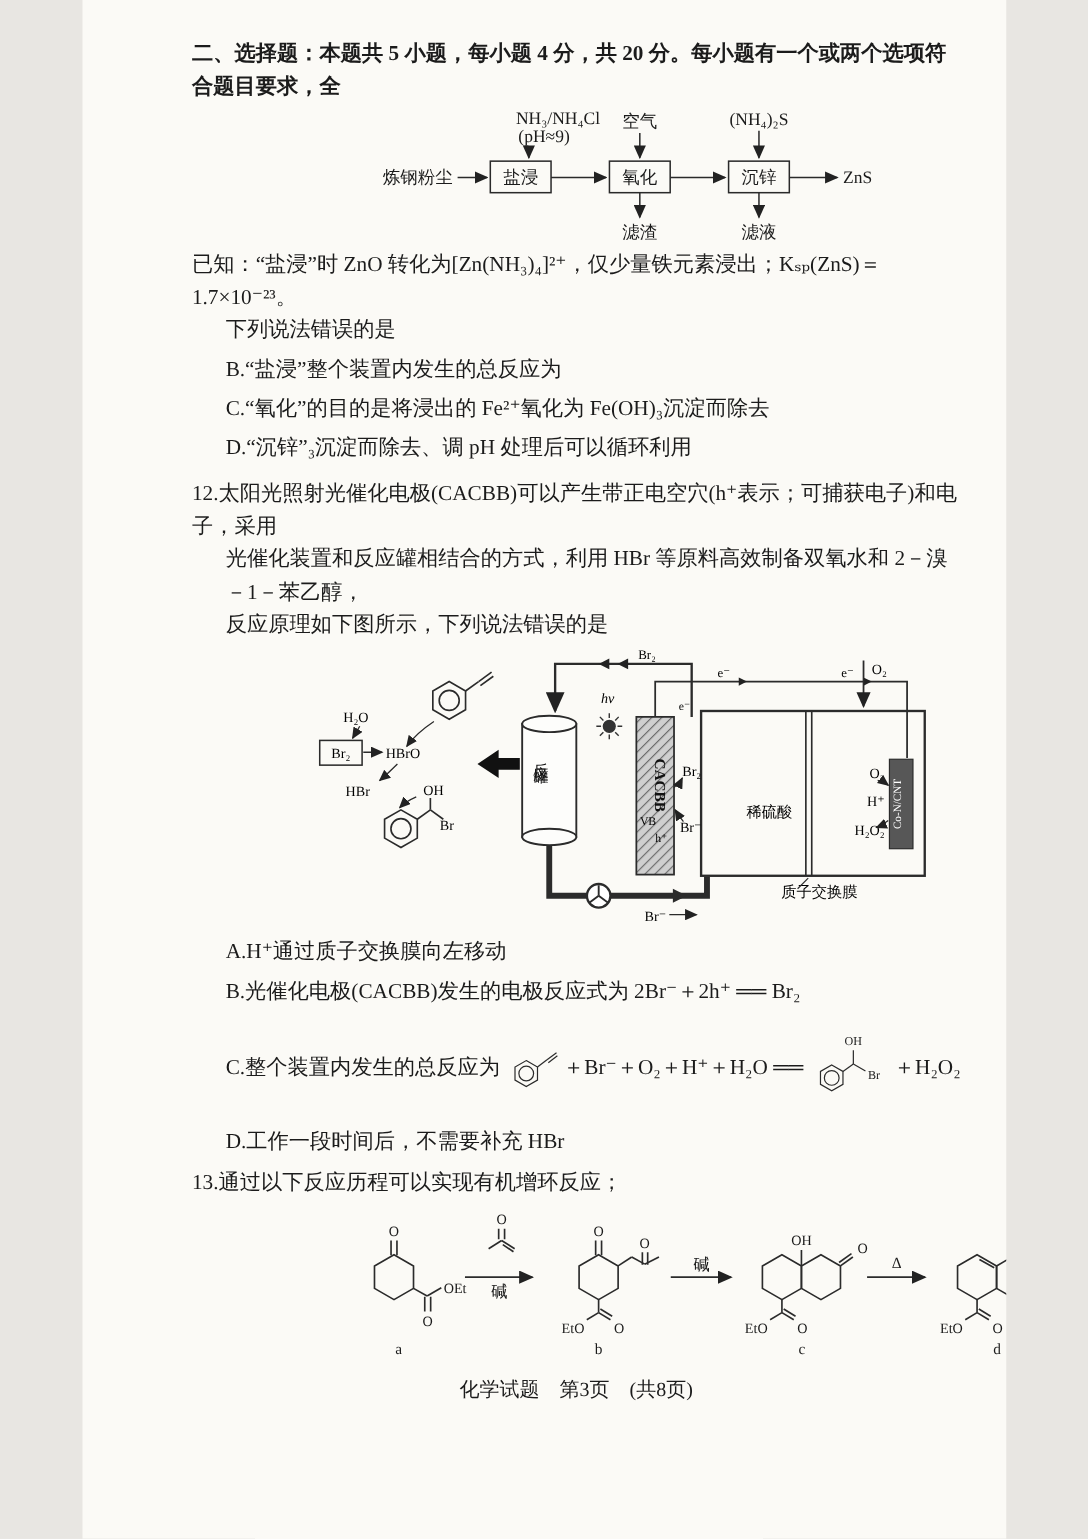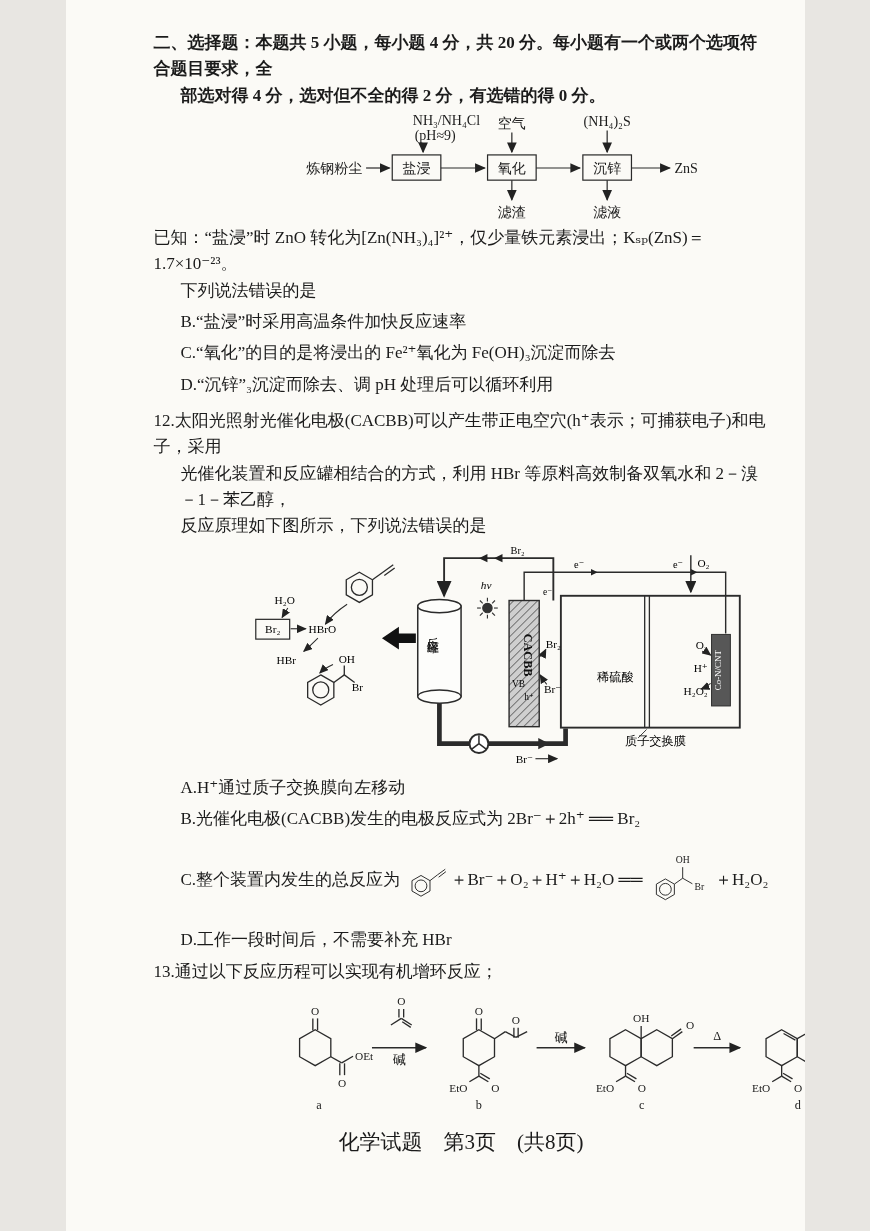--- a/index.html
+++ b/index.html
@@ -11,30 +11,29 @@
   .content{padding:30px 36px 0 88px;}
   .line{font-size:17px;line-height:1.55;}
   .bold{font-weight:700;}
   .indent1{margin-left:27px;}
   .opt{margin-top:5px;}
   .mt6{margin-top:6px;} .mt10{margin-top:10px;}
   svg{display:block;}
   svg text{font-family:"Liberation Serif","DejaVu Serif",serif;}
   .crow{display:flex;align-items:center;gap:3px;margin-top:2px;margin-left:27px;flex-wrap:nowrap;}
   .crow .line{white-space:nowrap;text-align:center;}
-  .footer{font-size:21px;text-align:center;margin-top:14px;}
+  .footer{font-size:16px;text-align:center;margin-top:14px;}
 </style>
 </head>
 <body>
 
 <div class="page">
   <div class="content">
 
     <div class="line bold">二、选择题：本题共 5 小题，每小题 4 分，共 20 分。每小题有一个或两个选项符合题目要求，全</div>
-    <div class="line bold indent1">部选对得 4 分，选对但不全的得 2 分，有选错的得 0 分。</div>
 
 
     <svg viewBox="0 0 470 122" width="440" height="114" style="margin:2px 0 0 150px">
       <defs>
         <marker id="a1" markerWidth="9" markerHeight="8" refX="8" refY="4" orient="auto">
             <path d="M0,0L9,4L0,8z" fill="#222"></path>
           </marker>
       </defs>
       <g stroke="#2a2a2a" stroke-width="1.3" fill="none">
         <line x1="66" y1="61" x2="91" y2="61" marker-end="url(#a1)"></line>
@@ -60,21 +59,21 @@
         <text x="222" y="66" text-anchor="middle">氧化</text>
         <text x="324" y="66" text-anchor="middle">沉锌</text>
         <text x="222" y="113" text-anchor="middle">滤渣</text>
         <text x="324" y="113" text-anchor="middle">滤液</text>
         <text x="396" y="66">ZnS</text>
       </g>
     </svg>
 
     <div class="line">已知：“盐浸”时 ZnO 转化为[Zn(NH₃)₄]²⁺，仅少量铁元素浸出；Kₛₚ(ZnS)＝1.7×10⁻²³。</div>
     <div class="line indent1">下列说法错误的是</div>
-    <div class="line indent1 opt">B.“盐浸”时采用高温条件加快反应速率</div>
+    <div class="line indent1 opt">B.“盐浸”整个装置内发生的总反应为</div>
     <div class="line indent1 opt">C.“氧化”的目的是将浸出的 Fe²⁺氧化为 Fe(OH)₃沉淀而除去</div>
     <div class="line indent1 opt">D.“沉锌”₃沉淀而除去、调 pH 处理后可以循环利用</div>
 
     <div class="line mt10">12.太阳光照射光催化电极(CACBB)可以产生带正电空穴(h⁺表示；可捕获电子)和电子，采用</div>
     <div class="line indent1">光催化装置和反应罐相结合的方式，利用 HBr 等原料高效制备双氧水和 2－溴－1－苯乙醇，</div>
     <div class="line indent1">反应原理如下图所示，下列说法错误的是</div>
 
     <svg viewBox="0 0 690 240" width="650" height="226" style="margin:4px 0 0 96px">
       <defs>
         <marker id="a2" markerWidth="9" markerHeight="8" refX="8" refY="4" orient="auto">

